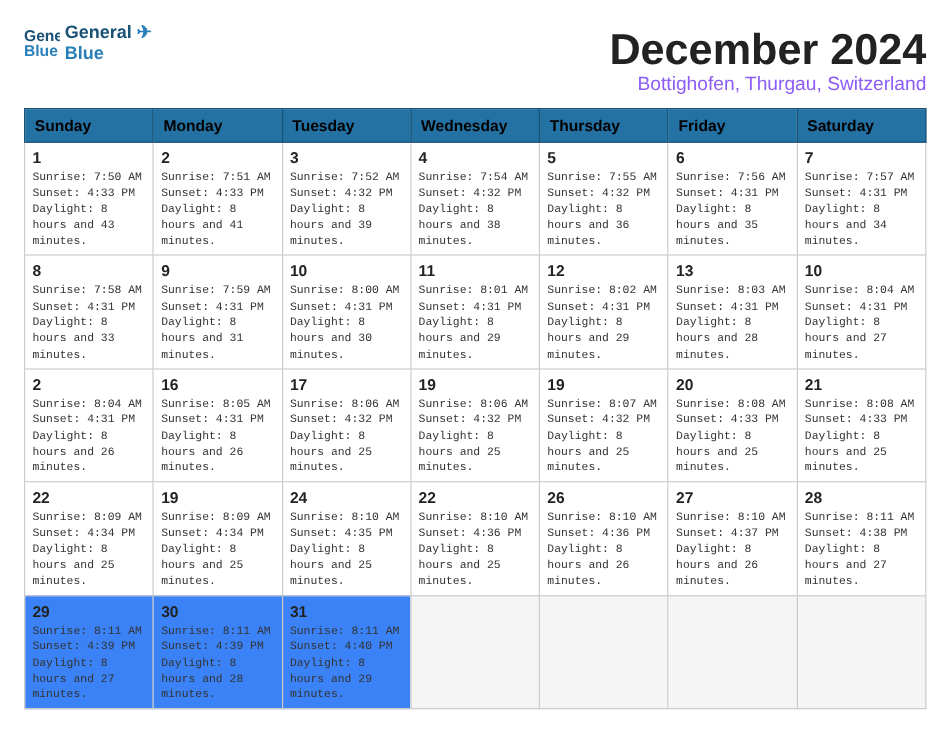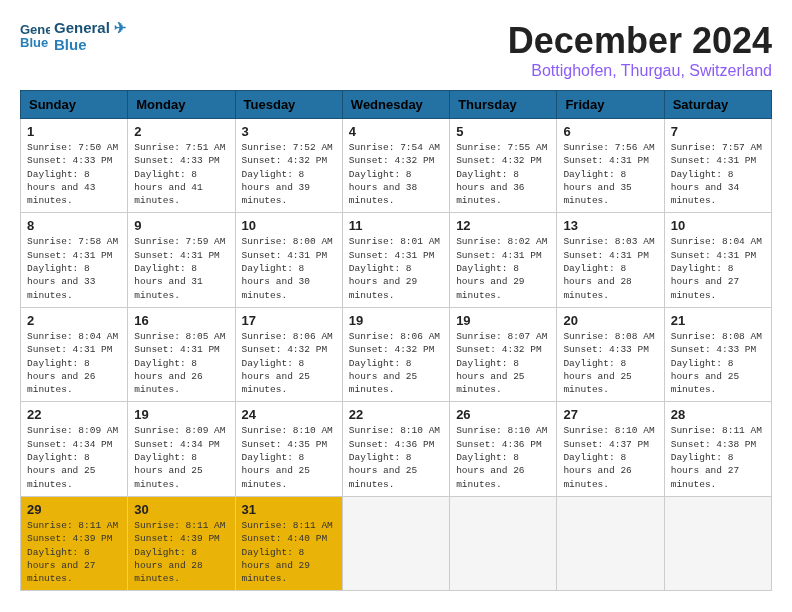--- a/index.html
+++ b/index.html
@@ -53,21 +53,21 @@
       padding: 5px 6px;
       font-size: 10px;
       color: #222;
       height: 80px;
       background: #fff;
     }
     td.empty {
       background: #f5f5f5;
     }
     td.shaded {
-      background: #eab308;
+      background: #3b82f6;
     }
     .day-number {
       font-size: 13px;
       font-weight: bold;
       display: block;
       margin-bottom: 2px;
     }
     .day-info {
       font-size: 9.5px;
       line-height: 1.4;

